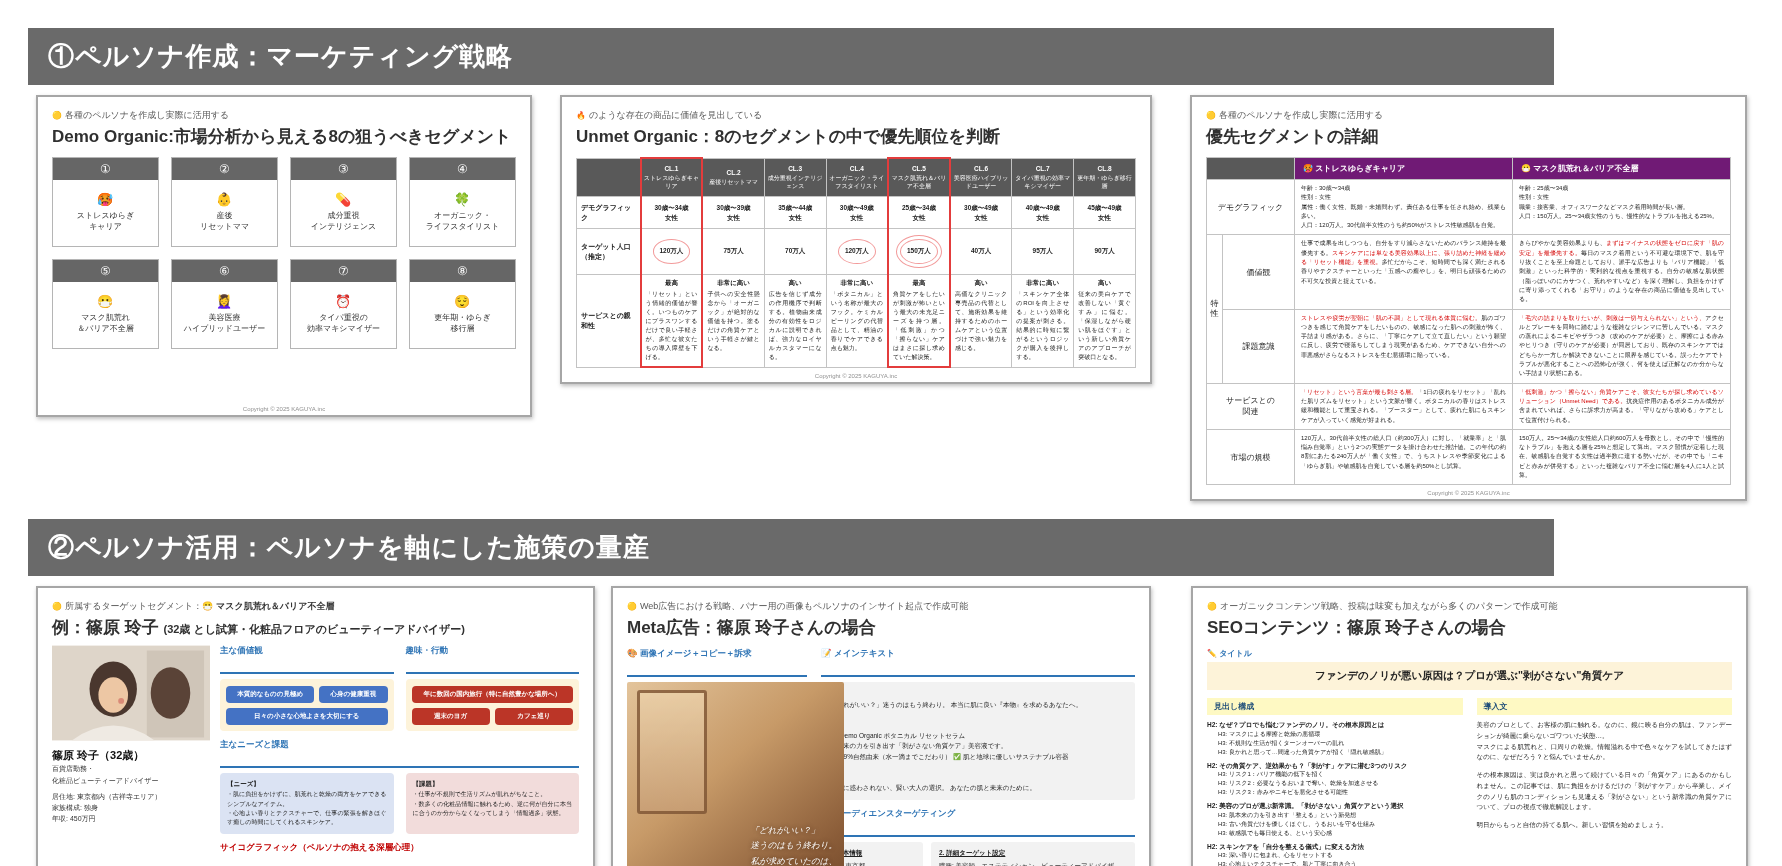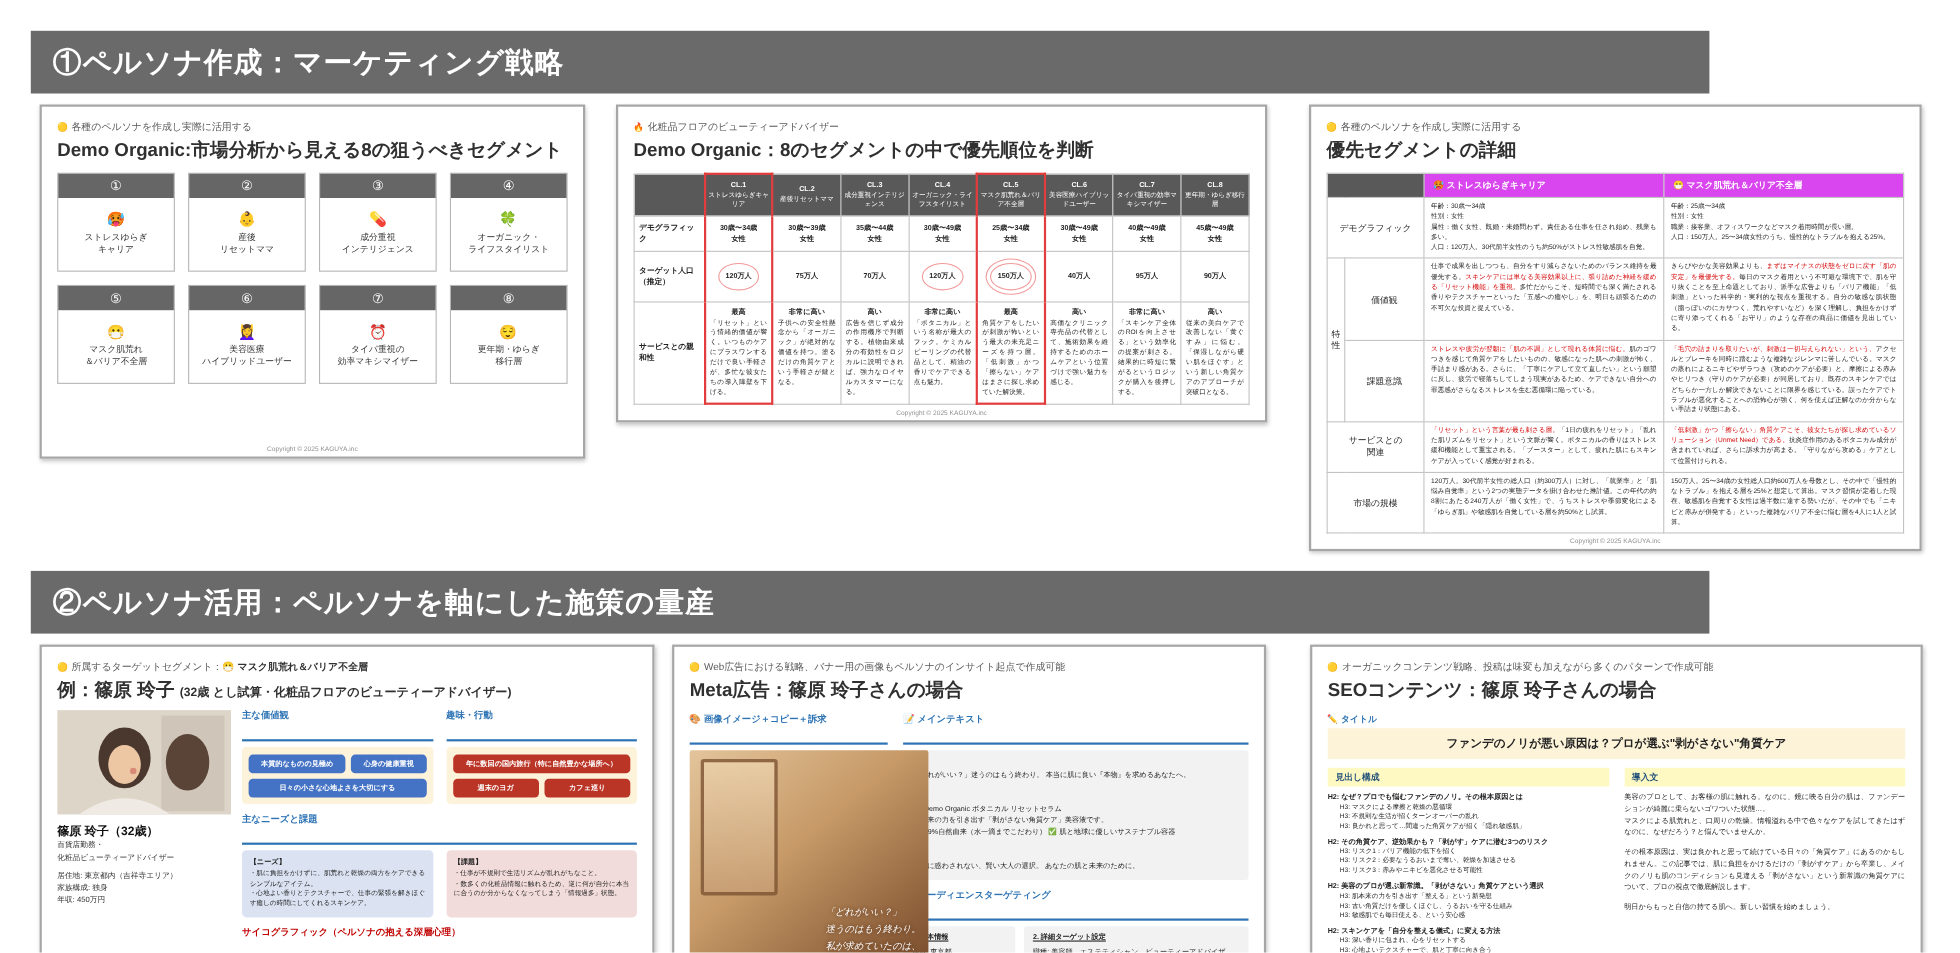--- a/index.html
+++ b/index.html
@@ -47,21 +47,21 @@
   .hlR{border-right:2.5px solid #e33c3c !important;}
   .hlT{border-top:2.5px solid #e33c3c !important;}
   .hlB{border-bottom:2.5px solid #e33c3c !important;}
   .circle{position:relative;display:inline-block;padding:8px 7px;}
   .circle::before{content:"";position:absolute;inset:0;border:1.5px solid rgba(238,120,120,.75);border-radius:50%;}
   .circle.double::after{content:"";position:absolute;inset:-4px;border:1.5px solid rgba(238,120,120,.75);border-radius:50%;}
 
   
   .t3{border-collapse:collapse;width:100%;table-layout:fixed;}
   .t3 th,.t3 td{border:1px solid #c3c3c3;}
-  .t3 .hd{background:#d946ef;color:#fff;font-size:8px;font-weight:bold;text-align:left;padding:5px 8px;}
+  .t3 .hd{background:#701a75;color:#fff;font-size:8px;font-weight:bold;text-align:left;padding:5px 8px;}
   .t3 .rl{font-size:8px;text-align:center;vertical-align:middle;padding:4px 2px;color:#222;background:#fff;}
   .t3 .grp{font-size:8px;text-align:center;vertical-align:middle;white-space:pre-line;line-height:1.3;}
   .t3 td.c{font-size:6px;padding:4px 6px;vertical-align:top;line-height:1.55;color:#222;text-align:justify;white-space:pre-line;}
   .red{color:#d40000;}
 
   
   .p-cols{display:flex;gap:10px;}
   .p-left{width:158px;flex:none;}
   .photo{width:158px;height:96px;display:block;}
   .pname{font-weight:bold;font-size:11px;margin-top:7px;color:#111;}
@@ -191,23 +191,23 @@
             <div class="seg-label">更年期・ゆらぎ
 移行層</div>
           </div>
       </div>
     </div>
     <div class="copyright">Copyright © 2025 KAGUYA.inc</div>
   </section>
 
   <section class="slide s2">
     <div class="kicker">
-      <span class="ic">🔥</span><span>化粧品フロアのビューティーアドバイザー</span>
-    </div>
-    <h2 class="slide-title">Demo Organic：8のセグメントの中で優先順位を判断</h2>
+      <span class="ic">🔥</span><span>のような存在の商品に価値を見出している</span>
+    </div>
+    <h2 class="slide-title">Unmet Organic：8のセグメントの中で優先順位を判断</h2>
     <table class="t2">
       <colgroup>
           <col style="width:64px">
           <col span="8">
         </colgroup>
       <tbody>
           <tr>
         <th class="corner"></th>
         <th class="ch hlT hlL hlR"><span class="cid">CL.1</span><span>ストレスゆらぎキャリア</span></th>
         <th class="ch"><span class="cid">CL.2</span><span>産後リセットママ</span></th>

